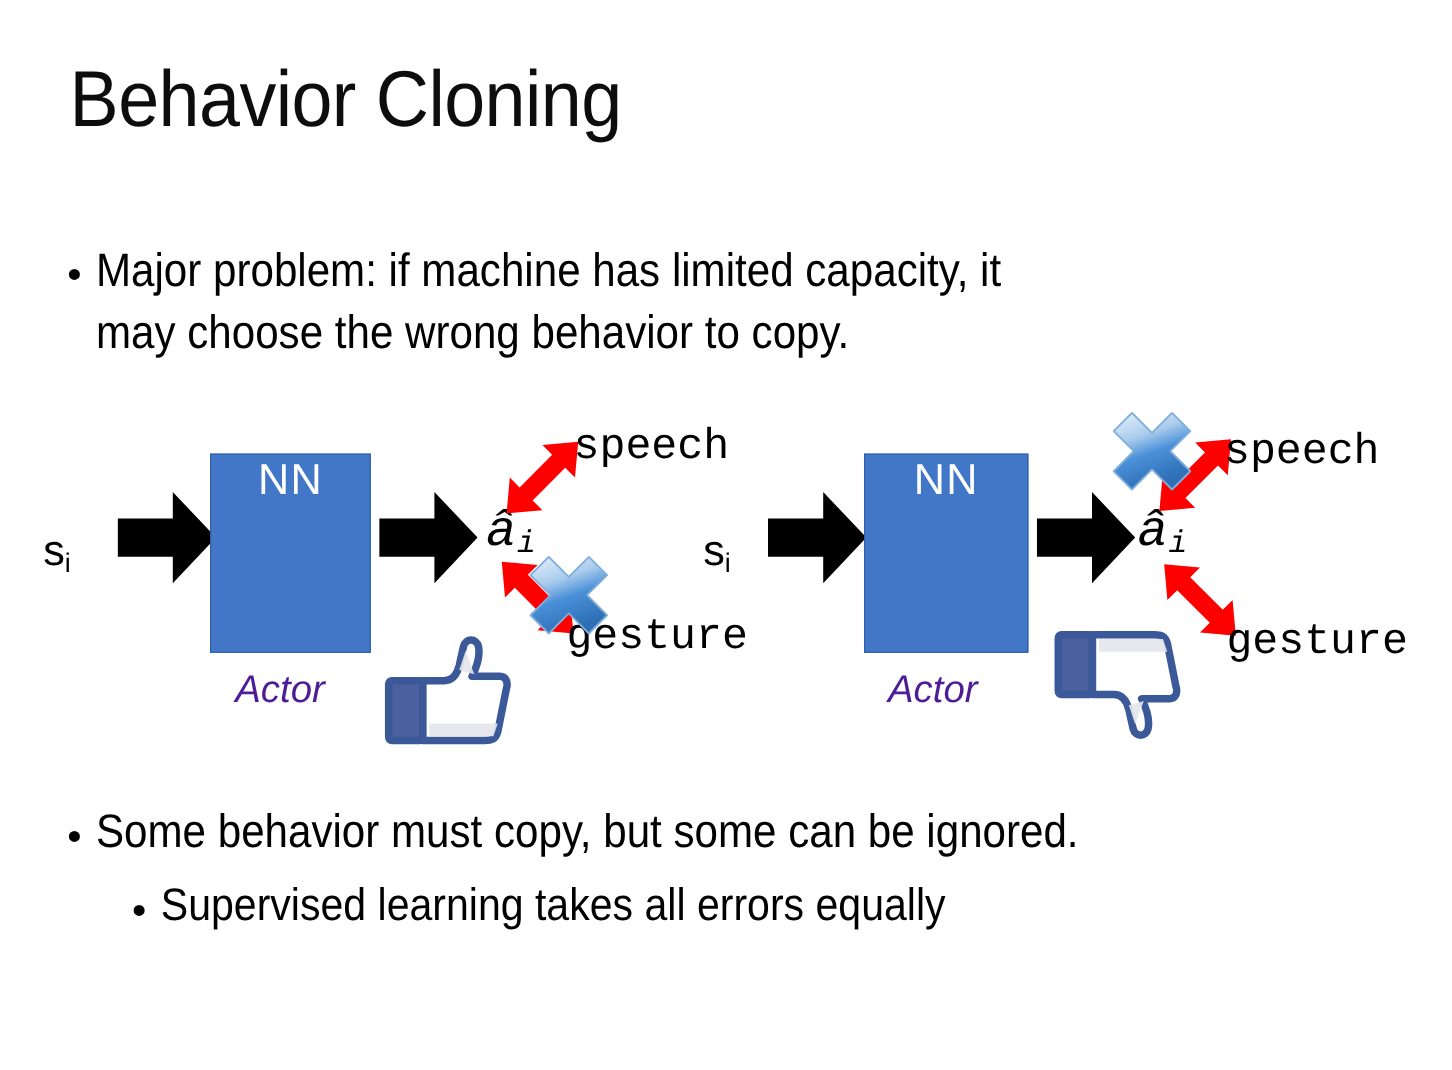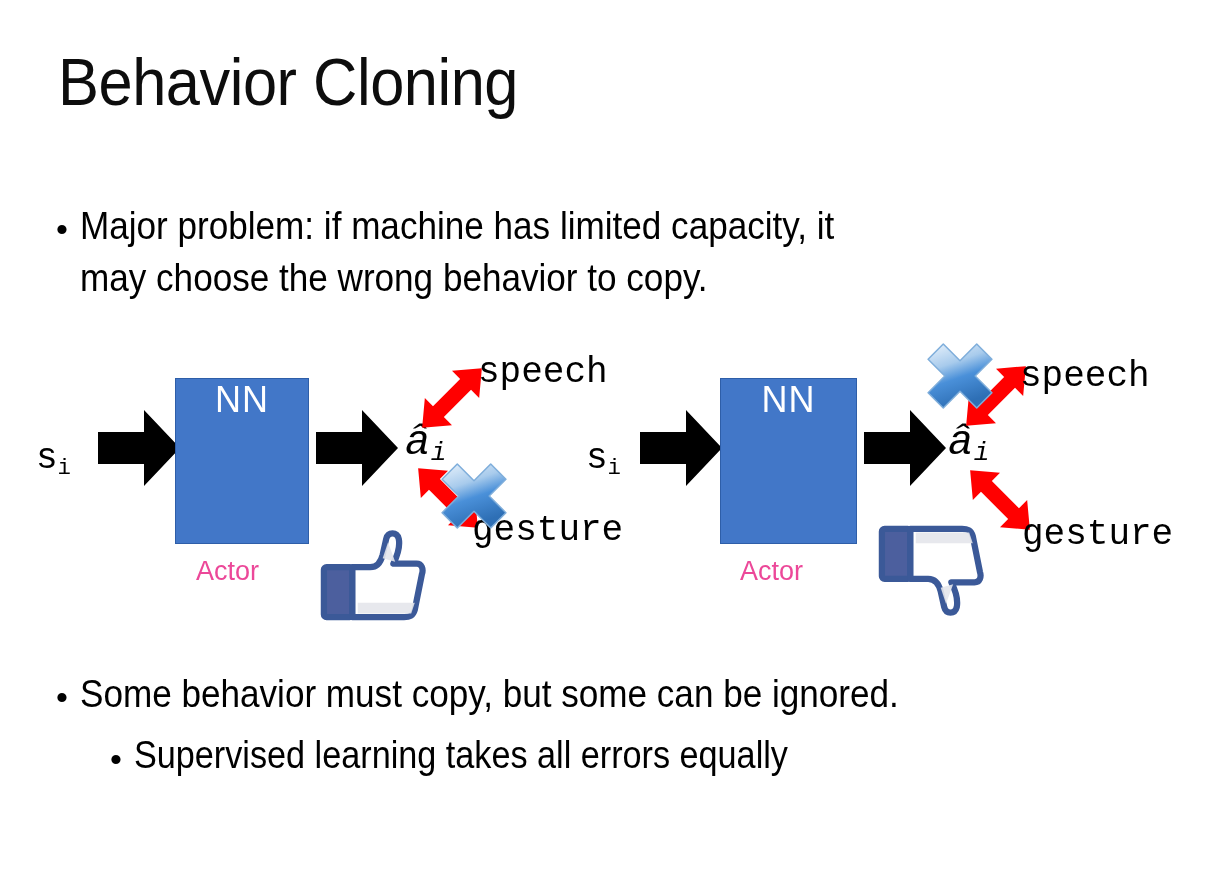--- a/index.html
+++ b/index.html
@@ -80,29 +80,30 @@
     color: #ffffff;
     font-family: "Liberation Sans", sans-serif;
     font-size: 36px;
     letter-spacing: 1px;
   }
 
   
   .actor-label {
     position: absolute;
     font-family: "Liberation Sans", sans-serif;
-    font-size: 27px;
-    color: #ec4899;
-    white-space: nowrap;
+    font-size: 32px;
+    color: #4c1d95;
+    white-space: nowrap;
+    font-style: italic;
   }
 
   
   .state-label {
     position: absolute;
-    font-family: Liberation Mono, monospace;
+    font-family: Liberation Sans, sans-serif;
     font-size: 36px;
     color: #000;
     white-space: nowrap;
   }
   .state-label sub {
     font-size: 0.62em;
     vertical-align: baseline;
     position: relative;
     top: 0.26em;
   }

